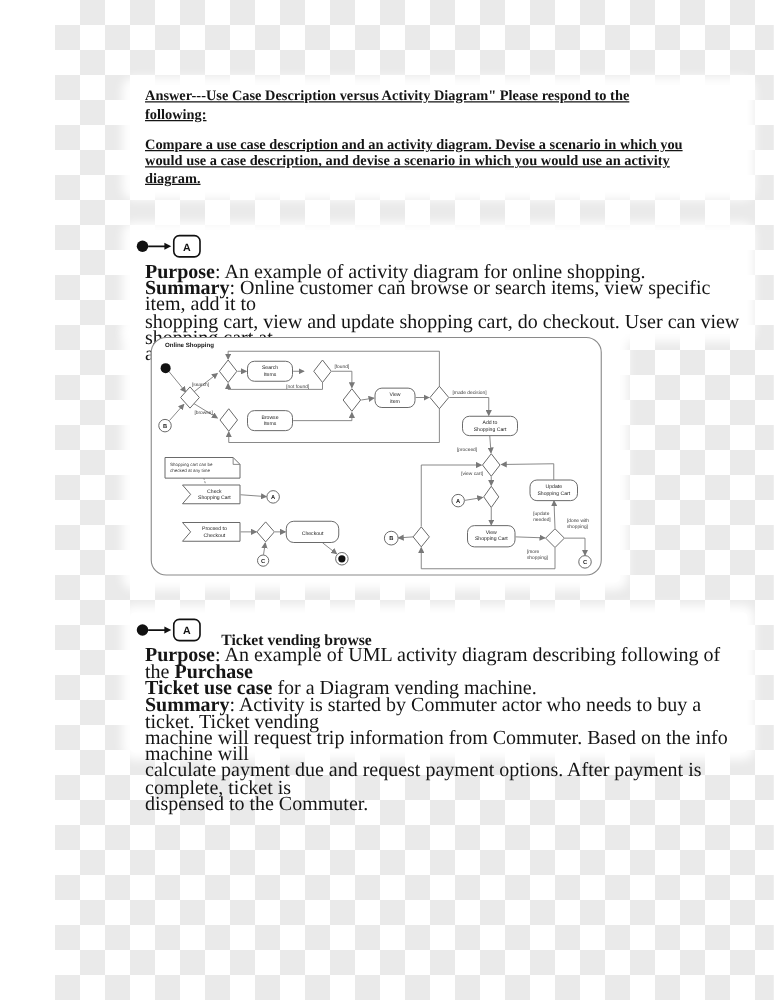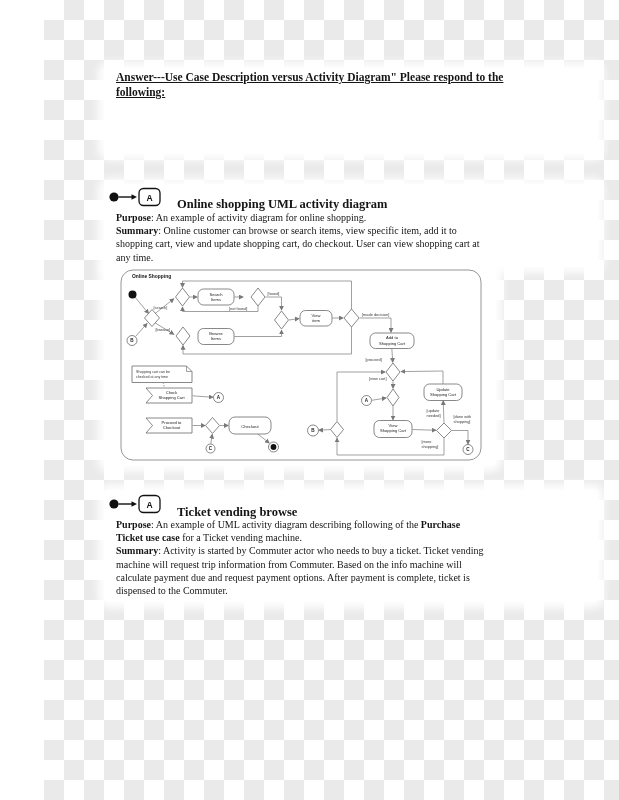--- a/index.html
+++ b/index.html
@@ -35,21 +35,21 @@
     font-size:11.5px;font-weight:bold;line-height:13.4px;
     text-decoration:underline;
   }
   .section-heading{
     position:absolute;font-size:12.5px;font-weight:bold;line-height:14px;
   }
   .sh-1{left:133px;top:197px;}
   .sh-2{left:133px;top:505px;}
   .body-par{
     position:absolute;left:72px;width:480px;
-    font-size:10px;line-height:13.2px;white-space:pre-line;
+    font-size:16px;line-height:13.2px;white-space:pre-line;
   }
   .bp-1{top:211px;}
   .bp-2{top:518px;}
   .lbl-bold{font-weight:bold;}
   .bullet-icon{position:absolute;width:58px;height:26px;}
   .bi-1{left:62px;top:184px;}
   .bi-2{left:62px;top:491px;}
   .uml{position:absolute;left:75px;top:265px;width:365px;height:200px;}
 
   
@@ -69,30 +69,32 @@
 
 <div class="canvas">
 
   <div class="white-block blk-top"></div>
   <div class="white-block blk-s1"></div>
   <div class="white-block blk-diagram"></div>
   <div class="white-block blk-s2"></div>
 
   <div class="txt main-heading">Answer---Use Case Description versus Activity Diagram"  Please respond to the
 following:</div>
+  <div class="txt assign-par">Compare a use case description and an activity diagram. Devise a scenario in which you
+would use a case description, and devise a scenario in which you would use an activity
+diagram.</div>
 
   <svg class="bullet-icon bi-1 icon-svg" viewBox="0 0 58 26">
     <circle cx="8" cy="13" r="4.6" fill="#111"></circle>
     <line x1="12.5" y1="13" x2="27" y2="13" stroke="#111" stroke-width="1.4"></line>
     <polygon points="31,13 25.5,10.2 25.5,15.8" fill="#111"></polygon>
     <rect x="33" y="4.5" width="21" height="17" rx="4.5" fill="#fff" stroke="#111" stroke-width="1.3"></rect>
     <text class="itext" x="43.5" y="16.5">A</text>
   </svg>
 
-  <div class="section-heading sh-1">Online shopping UML activity diagram</div>
 
   <div class="body-par bp-1"><span class="lbl-bold">Purpose</span><span>: An example of activity diagram for online shopping.</span><br><span class="lbl-bold">Summary</span><span>: Online customer can browse or search items, view specific item, add it to
 shopping cart, view and update shopping cart, do checkout. User can view shopping cart at
 any time.</span></div>
 
   <svg class="uml" viewBox="0 0 365 200">
     <defs>
       <marker id="arr" markerWidth="5" markerHeight="5" refX="4.2" refY="2.5" orient="auto" markerUnits="userSpaceOnUse">
         <path d="M0,0 L5,2.5 L0,5 Z" fill="#787878"></path>
       </marker>
@@ -236,18 +238,18 @@
     <circle cx="8" cy="13" r="4.6" fill="#111"></circle>
     <line x1="12.5" y1="13" x2="27" y2="13" stroke="#111" stroke-width="1.4"></line>
     <polygon points="31,13 25.5,10.2 25.5,15.8" fill="#111"></polygon>
     <rect x="33" y="4.5" width="21" height="17" rx="4.5" fill="#fff" stroke="#111" stroke-width="1.3"></rect>
     <text class="itext" x="43.5" y="16.5">A</text>
   </svg>
 
   <div class="section-heading sh-2">Ticket vending browse</div>
 
   <div class="body-par bp-2"><span class="lbl-bold">Purpose</span><span>: An example of UML activity diagram describing following of the </span><span class="lbl-bold">Purchase
-Ticket use case</span><span> for a Ticket vending machine.</span><br><span class="lbl-bold">Summary</span><span>: Activity is started by Commuter actor who needs to buy a ticket. Ticket vending
+Ticket use case</span><span> for a Diagram vending machine.</span><br><span class="lbl-bold">Summary</span><span>: Activity is started by Commuter actor who needs to buy a ticket. Ticket vending
 machine will request trip information from Commuter. Based on the info machine will
 calculate payment due and request payment options. After payment is complete, ticket is
 dispensed to the Commuter.</span></div>
 
 </div>
 
 </body></html>

